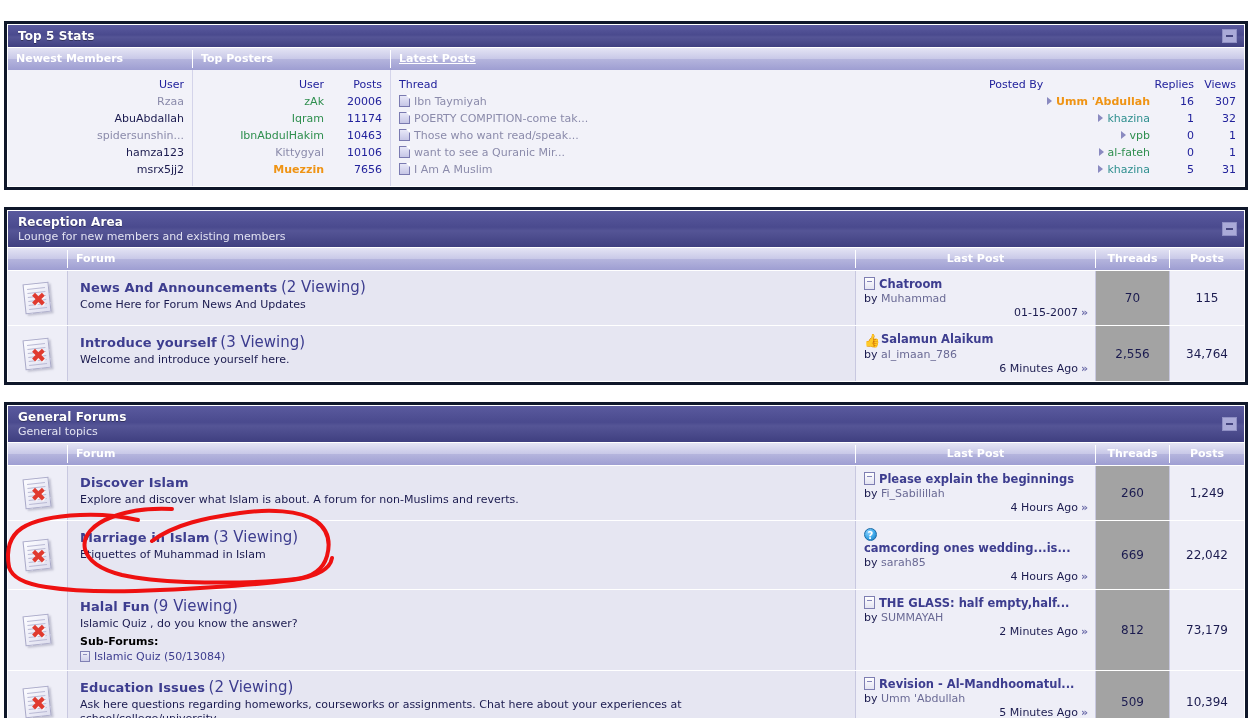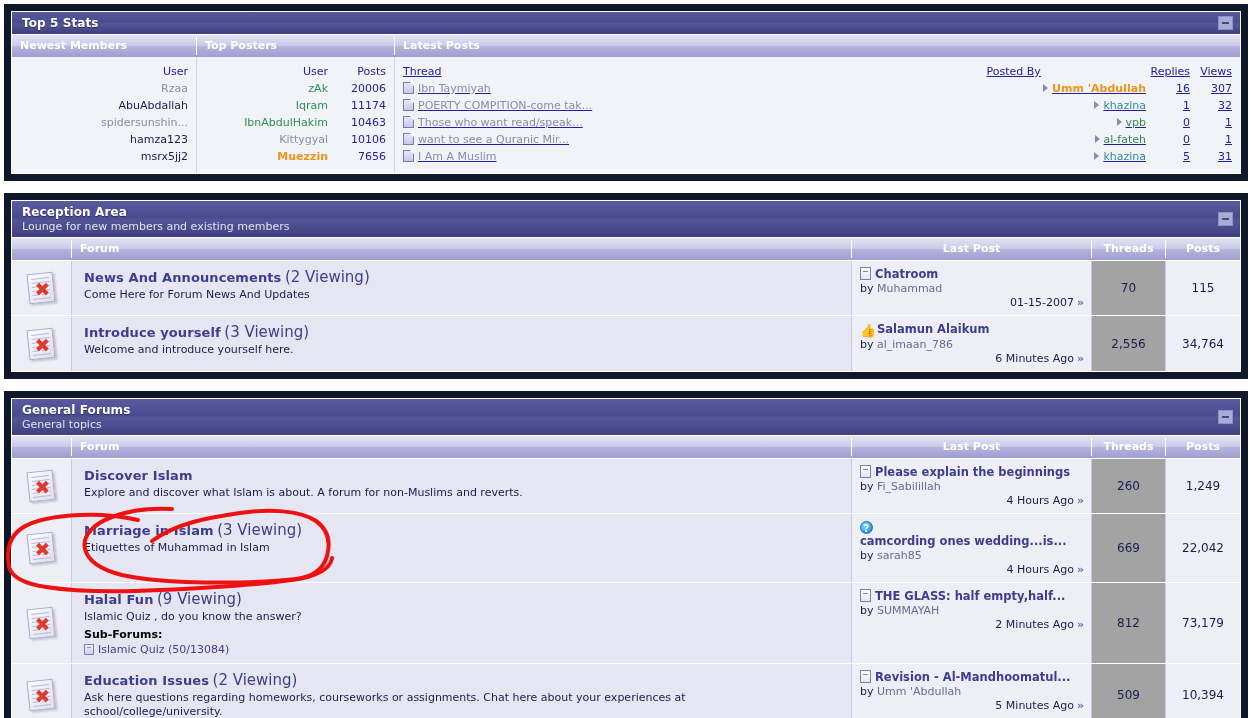--- a/index.html
+++ b/index.html
@@ -9,23 +9,24 @@
     background: #ffffff;
     font-family: "DejaVu Sans", "Liberation Sans", sans-serif;
     font-size: 11px;
     color: #22229c;
     overflow: hidden;
   }
   .page { width: 1252px; height: 718px; position: relative; padding: 4px 4px 0 4px; }
 
   
   .panel {
-    border: 7px solid #0f172a;
+    border: 3px solid #0f172a;
     background: #f7f7fb;
     margin-bottom: 12px;
+    margin-top: 17px;
   }
   .panel-inner { border: 1px solid #ffffff; }
 
   .tbl-head {
     background: linear-gradient(to bottom, #5a5a9e 0%, #4a4a8e 45%, #555596 55%, #3f3f80 100%);
     color: #ffffff;
     padding: 4px 8px 4px 10px;
     position: relative;
     border-bottom: 1px solid #ffffff;
   }
@@ -73,41 +74,41 @@
     line-height: 18px;
     padding: 0 6px;
     overflow: hidden;
     white-space: nowrap;
   }
   .colhead > div:last-child { border-right: none; }
 
   
   #top5 .colhead .c1 { width: 185px; padding-left: 8px; }
   #top5 .colhead .c2 { width: 198px; padding-left: 8px; }
-  #top5 .colhead .c3 { flex: 1; padding-left: 8px; }
+  #top5 .colhead .c3 { flex: 1; padding-left: 8px; text-decoration: underline; }
 
   .top5-body { display: flex; background: #f2f2f9; }
   .t5col { padding: 6px 8px 8px 12px; }
   .t5col.c1 { width: 185px; border-right: 1px solid #d4d4ea; }
   .t5col.c2 { width: 198px; border-right: 1px solid #d4d4ea; }
   .t5col.c3 { flex: 1; padding-left: 6px; padding-right: 6px; }
 
   .t5row { height: 17px; line-height: 17px; display: flex; font-size: 11px; }
   .t5row .nm { flex: 1; overflow: hidden; white-space: nowrap; text-align: right; }
   .t5row .num { width: 58px; text-align: right; color: #22229c; }
   .hdrrow { color: #22229c; }
   .u-grey { color: #8b8bab; }
   .u-dark { color: #1b1b4f; }
   .u-green { color: #2f8f4f; }
   .u-orange { color: #ef9415; font-weight: bold; }
   .u-teal { color: #2f8f8f; }
 
   
   .lp { width: 100%; border-collapse: collapse; font-size: 11px; }
-  .lp td { padding: 0; height: 17px; line-height: 17px; vertical-align: middle; white-space: nowrap; text-decoration: underline; }
+  .lp td { padding: 0; height: 17px; line-height: 17px; vertical-align: middle; white-space: nowrap; }
   .lp .th { color: #22229c; }
   .lp .thread { padding-left: 2px; }
   .lp .pb { text-align: right; padding-right: 4px; }
   .lp .rep, .lp .vws { text-align: right; width: 44px; padding-right: 4px; }
   .lp .vws { width: 40px; padding-right: 2px; }
   .lp .hdr-pb { text-align: center; color: #22229c; padding-right: 4px; }
 
   .ico-thread {
     display: inline-block;
     width: 11px; height: 12px;

